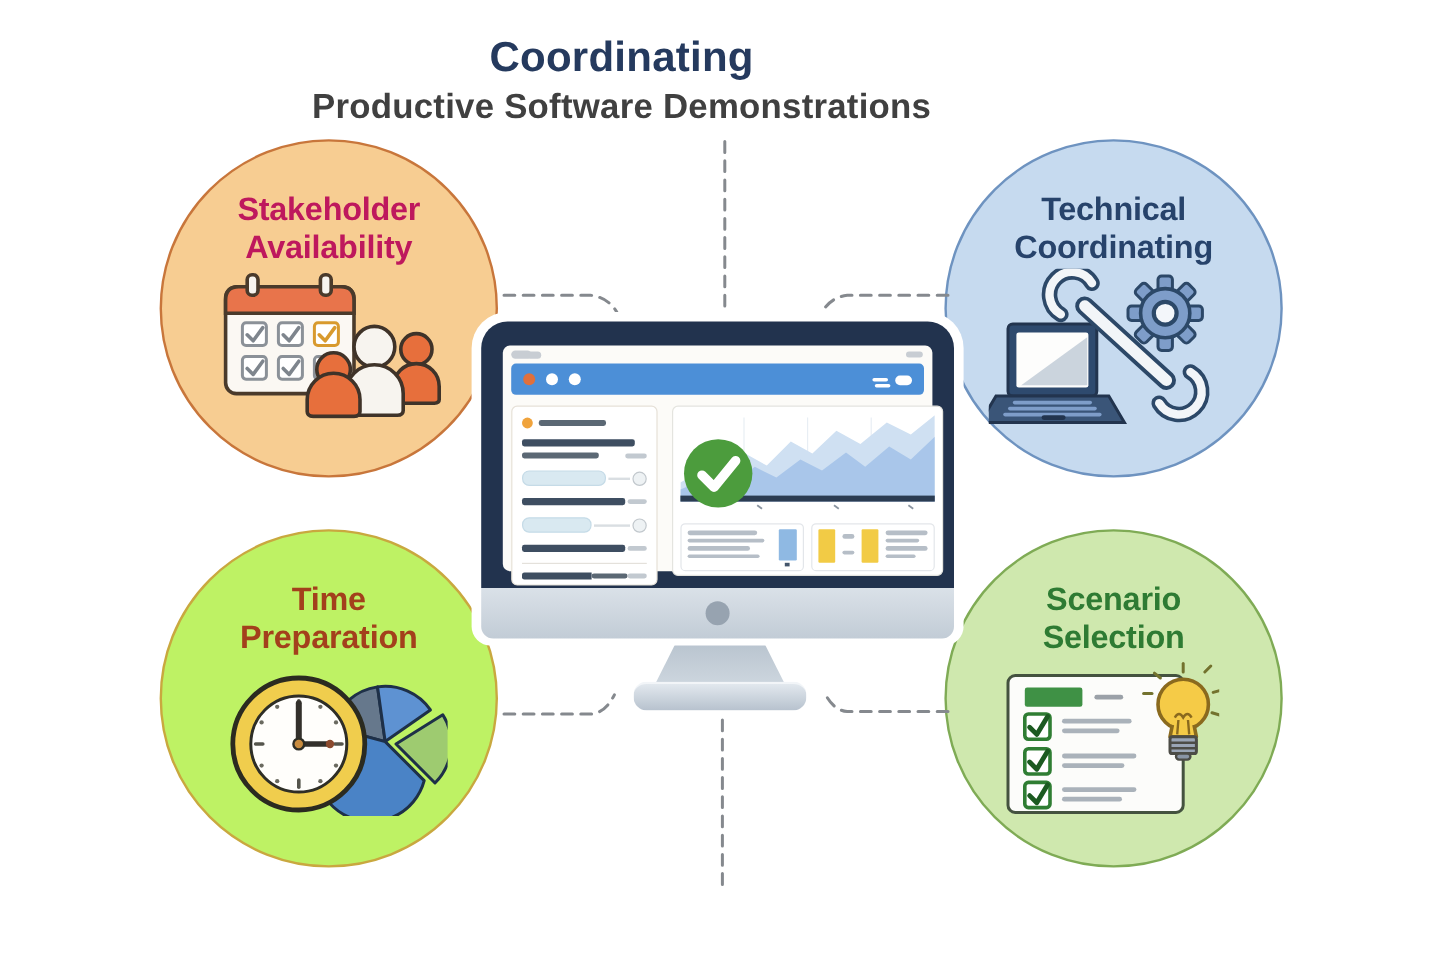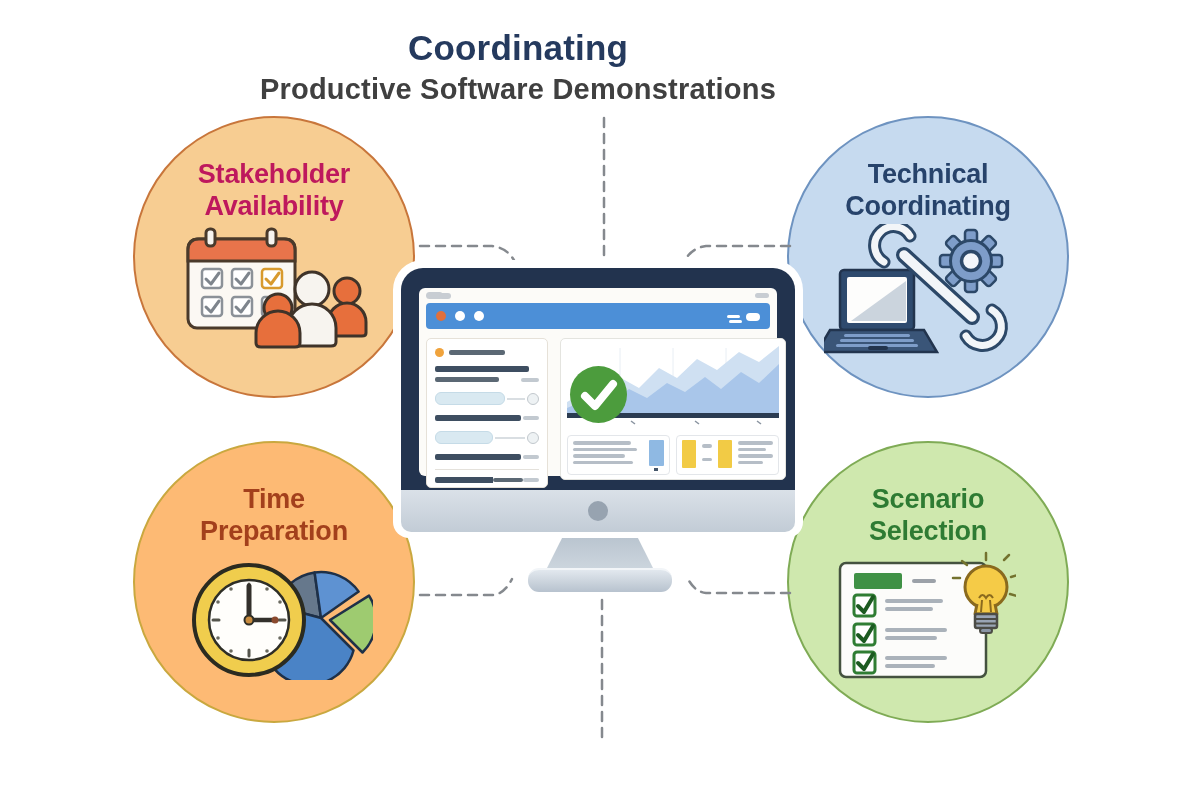--- a/index.html
+++ b/index.html
@@ -86,21 +86,21 @@
   </div>
 </div>
 
 <div id="node-tr" class="node" style="background:#C6DAEF;border:2.5px solid #6E93C0;">
   <div class="node-label" style="color:#27436B;">
     <div>Technical</div>
     <div>Coordinating</div>
   </div>
 </div>
 
-<div id="node-bl" class="node" style="background:#fdba74;border:2.5px solid #C9A83F;">
+<div id="node-bl" class="node" style="background:#bef264;border:2.5px solid #C9A83F;">
   <div class="node-label" style="color:#A3401C;">
     <div>Time</div>
     <div>Preparation</div>
   </div>
 </div>
 
 <div id="node-br" class="node" style="background:#CFE8AE;border:2.5px solid #7FAB55;">
   <div class="node-label" style="color:#2E7B33;">
     <div>Scenario</div>
     <div>Selection</div>

